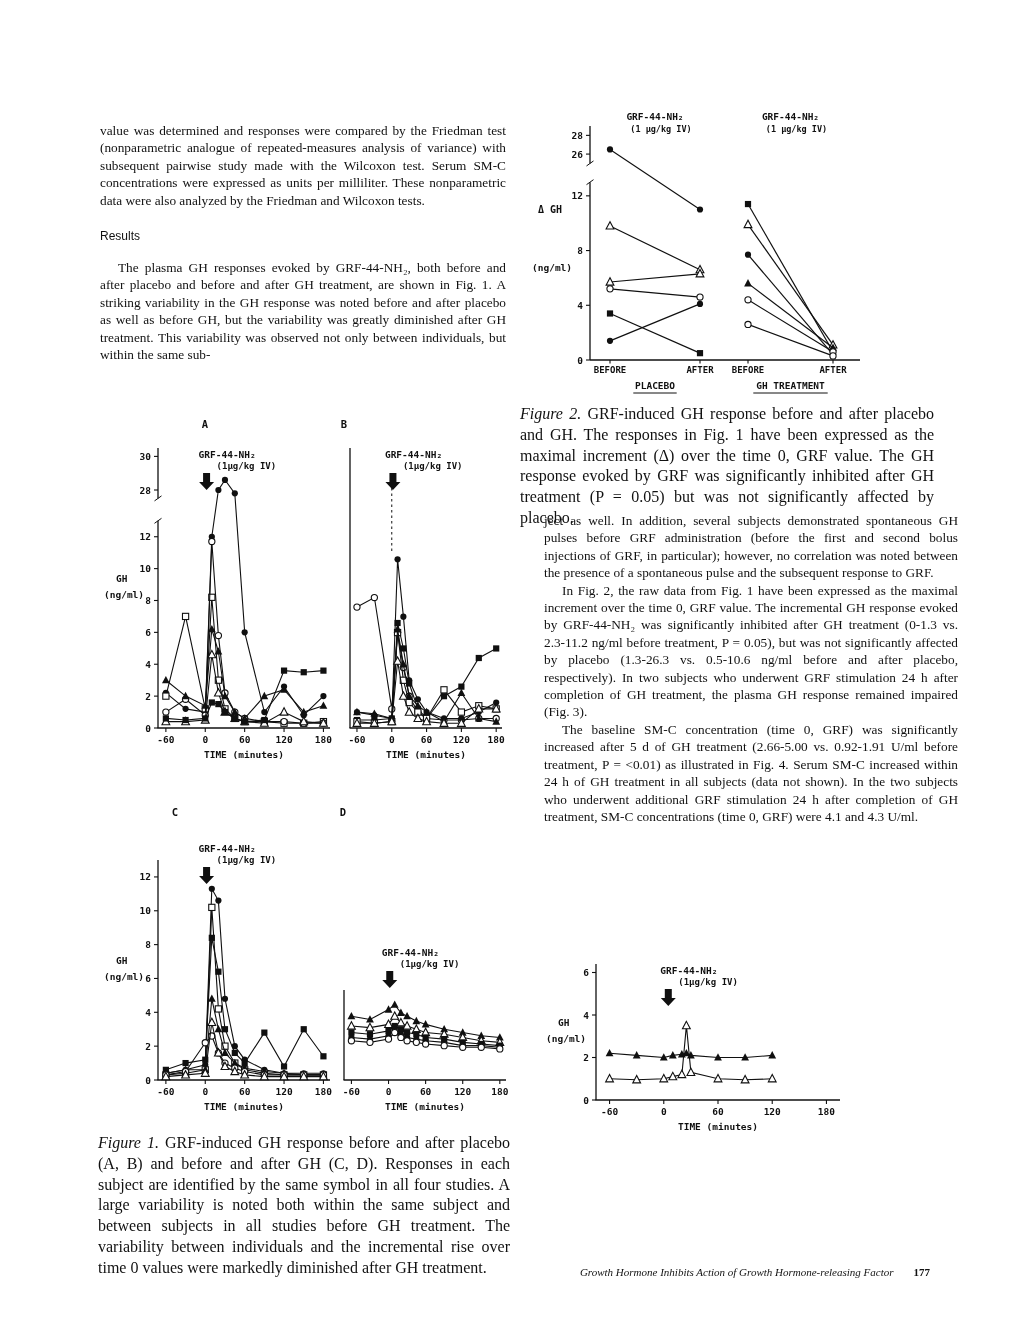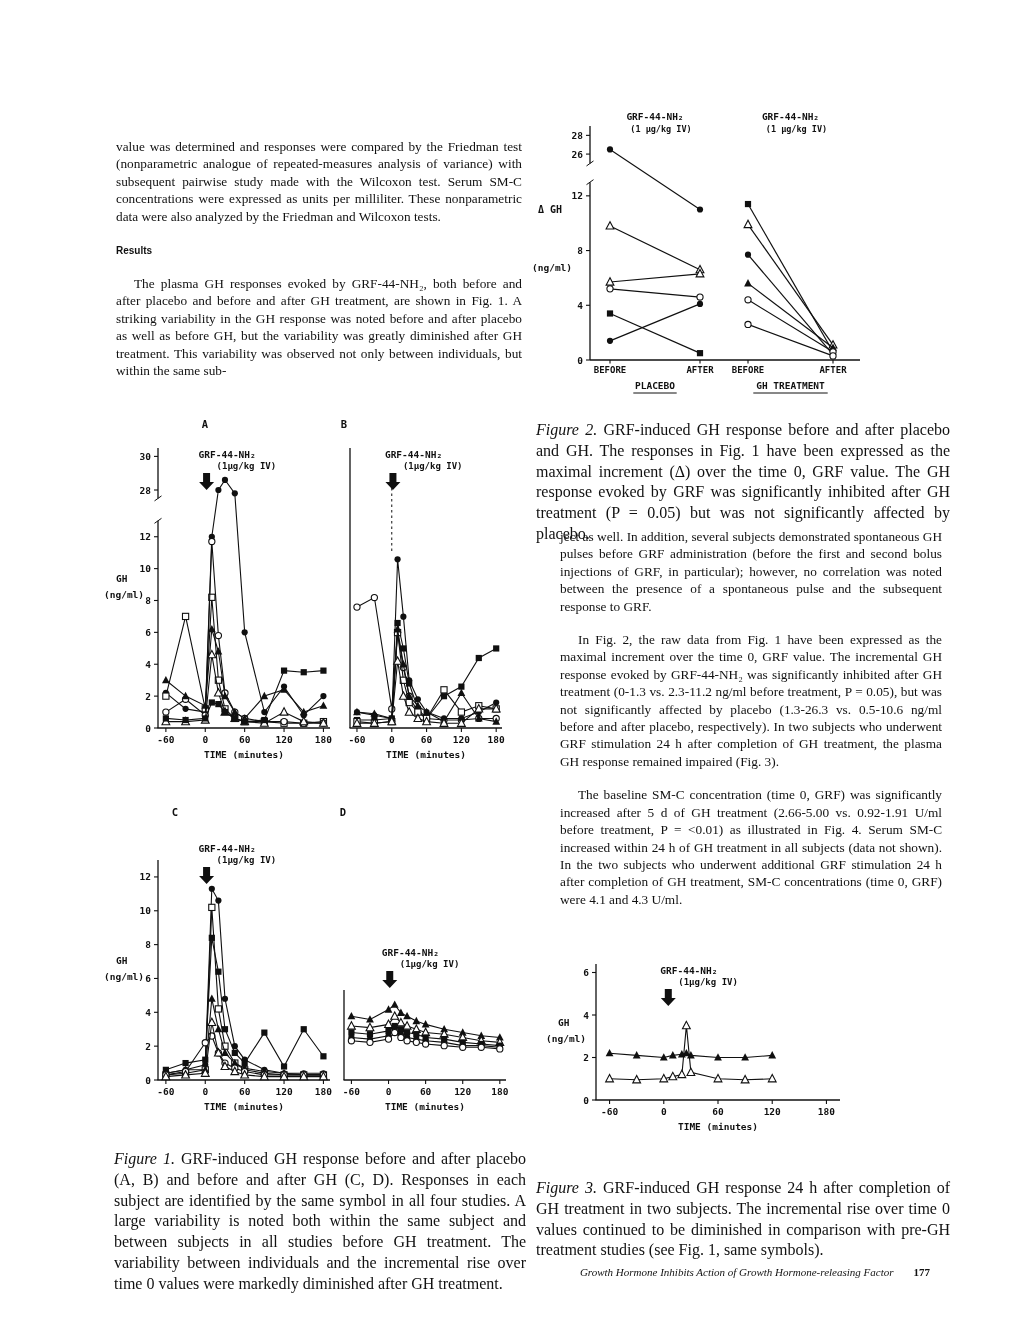--- a/index.html
+++ b/index.html
@@ -1,22 +1,22 @@
 <!DOCTYPE html>
 <html><head>
 <meta charset="utf-8">
 <style>
   html,body{margin:0;padding:0;background:#ffffff;}
   .page{position:relative;width:1020px;height:1320px;background:#ffffff;color:#111;
         font-family:"Liberation Serif", serif;overflow:hidden;}
   .abs{position:absolute;}
-  p{margin:16px;}
+  p{margin:0;}
   .body-text{font-size:13.3px;line-height:1.31;text-align:justify;}
   .indent{text-indent:18px;}
-  .results{font-family:"Liberation Sans", sans-serif;font-size:10px;font-weight:bold;margin:16px;}
+  .results{font-family:"Liberation Sans", sans-serif;font-size:12px;font-weight:normal;margin:0;}
   .caption{font-size:16px;line-height:1.3;text-align:justify;}
   .figlab{font-style:italic;}
   .footer{text-align:right;font-size:11px;}
   .running-title{font-style:italic;}
   .page-number{font-weight:bold;margin-left:20px;}
   .chart-host{position:absolute;}
 </style>
 </head>
 <body>
 
@@ -606,19 +606,18 @@
           <polygon points="223.11111111111111,135.51250000000002 219.2111111111111,142.9125 227.01111111111112,142.9125" fill="#fff" stroke="#101010" stroke-width="1.1"></polygon>
           <polygon points="250.22222222222223,134.45000000000002 246.32222222222222,141.85 254.12222222222223,141.85" fill="#fff" stroke="#101010" stroke-width="1.1"></polygon>
         </g>
         <g>
           <text x="138.2962962962963" y="34" font-size="9.5" text-anchor="start" font-weight="bold" fill="#101010" font-family="&quot;DejaVu Sans Mono&quot;, monospace">GRF-44-NH₂</text>
           <text x="156.2962962962963" y="45" font-size="9" text-anchor="start" font-weight="bold" fill="#101010" font-family="&quot;DejaVu Sans Mono&quot;, monospace">(1μg/kg IV)</text>
           <polygon points="142.7962962962963,49 149.7962962962963,49 149.7962962962963,58 153.7962962962963,58 146.2962962962963,66 138.7962962962963,58 142.7962962962963,58" fill="#101010"></polygon>
         </g>
       </svg></div>
 
-  <p class="caption abs" style="left:520px;top:1162px;width:414px"><i class="figlab">Figure 3.</i> <span>GRF-induced GH response 24 h after completion of GH treatment in two subjects. The incremental rise over time 0 values continued to be diminished in comparison with pre-GH treatment studies (see Fig. 1, same symbols).</span></p>
 
   <div class="footer abs" style="left:100px;top:1266px;width:830px">
     <span class="running-title">Growth Hormone Inhibits Action of Growth Hormone-releasing Factor</span><span class="page-number">177</span>
   </div>
 
 </div>
 
 </body></html>

